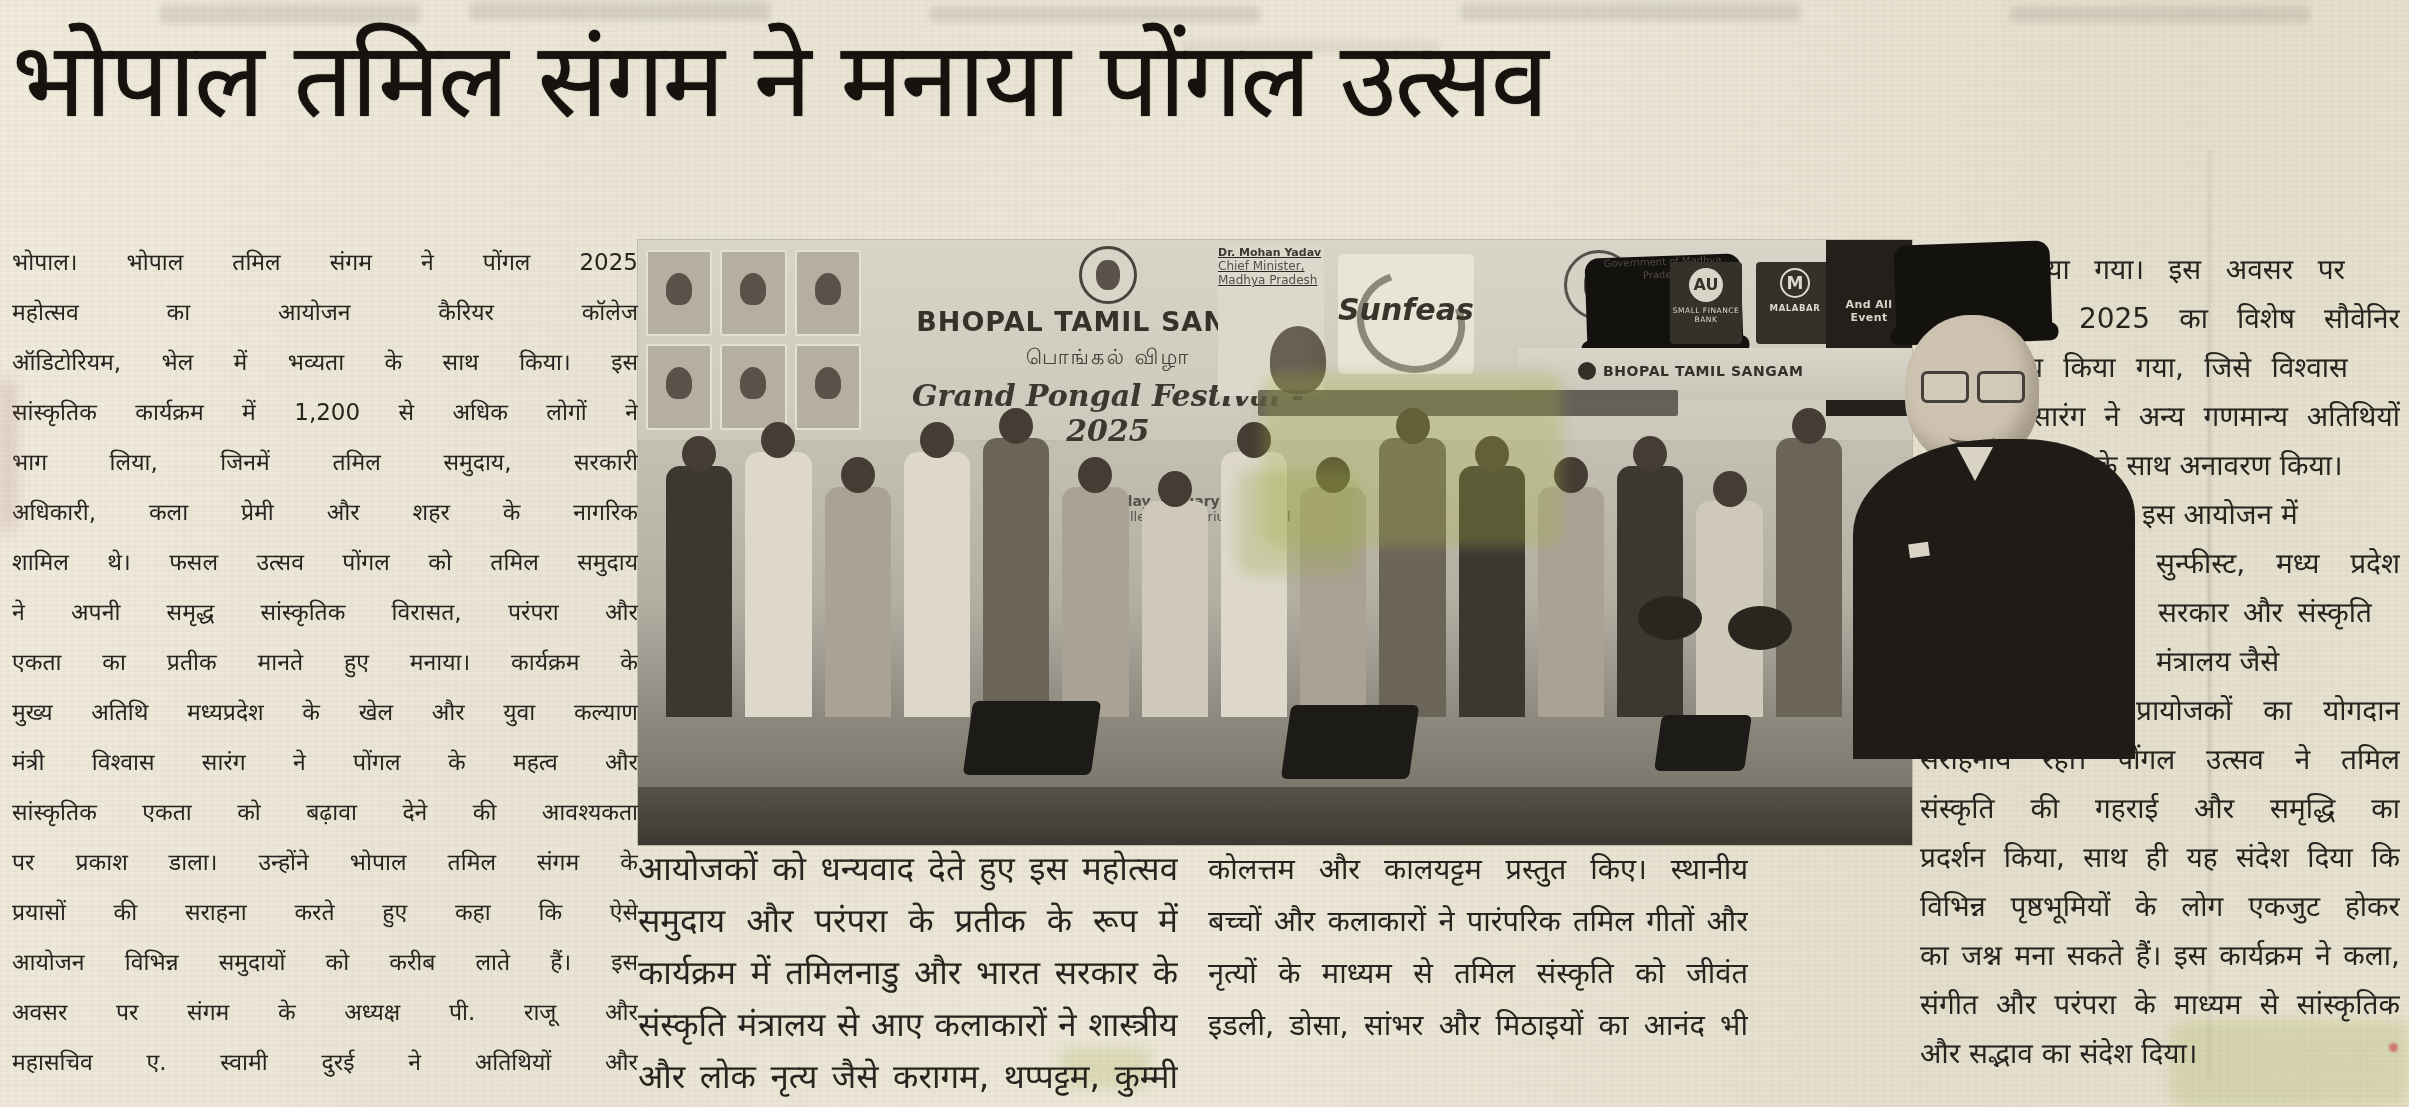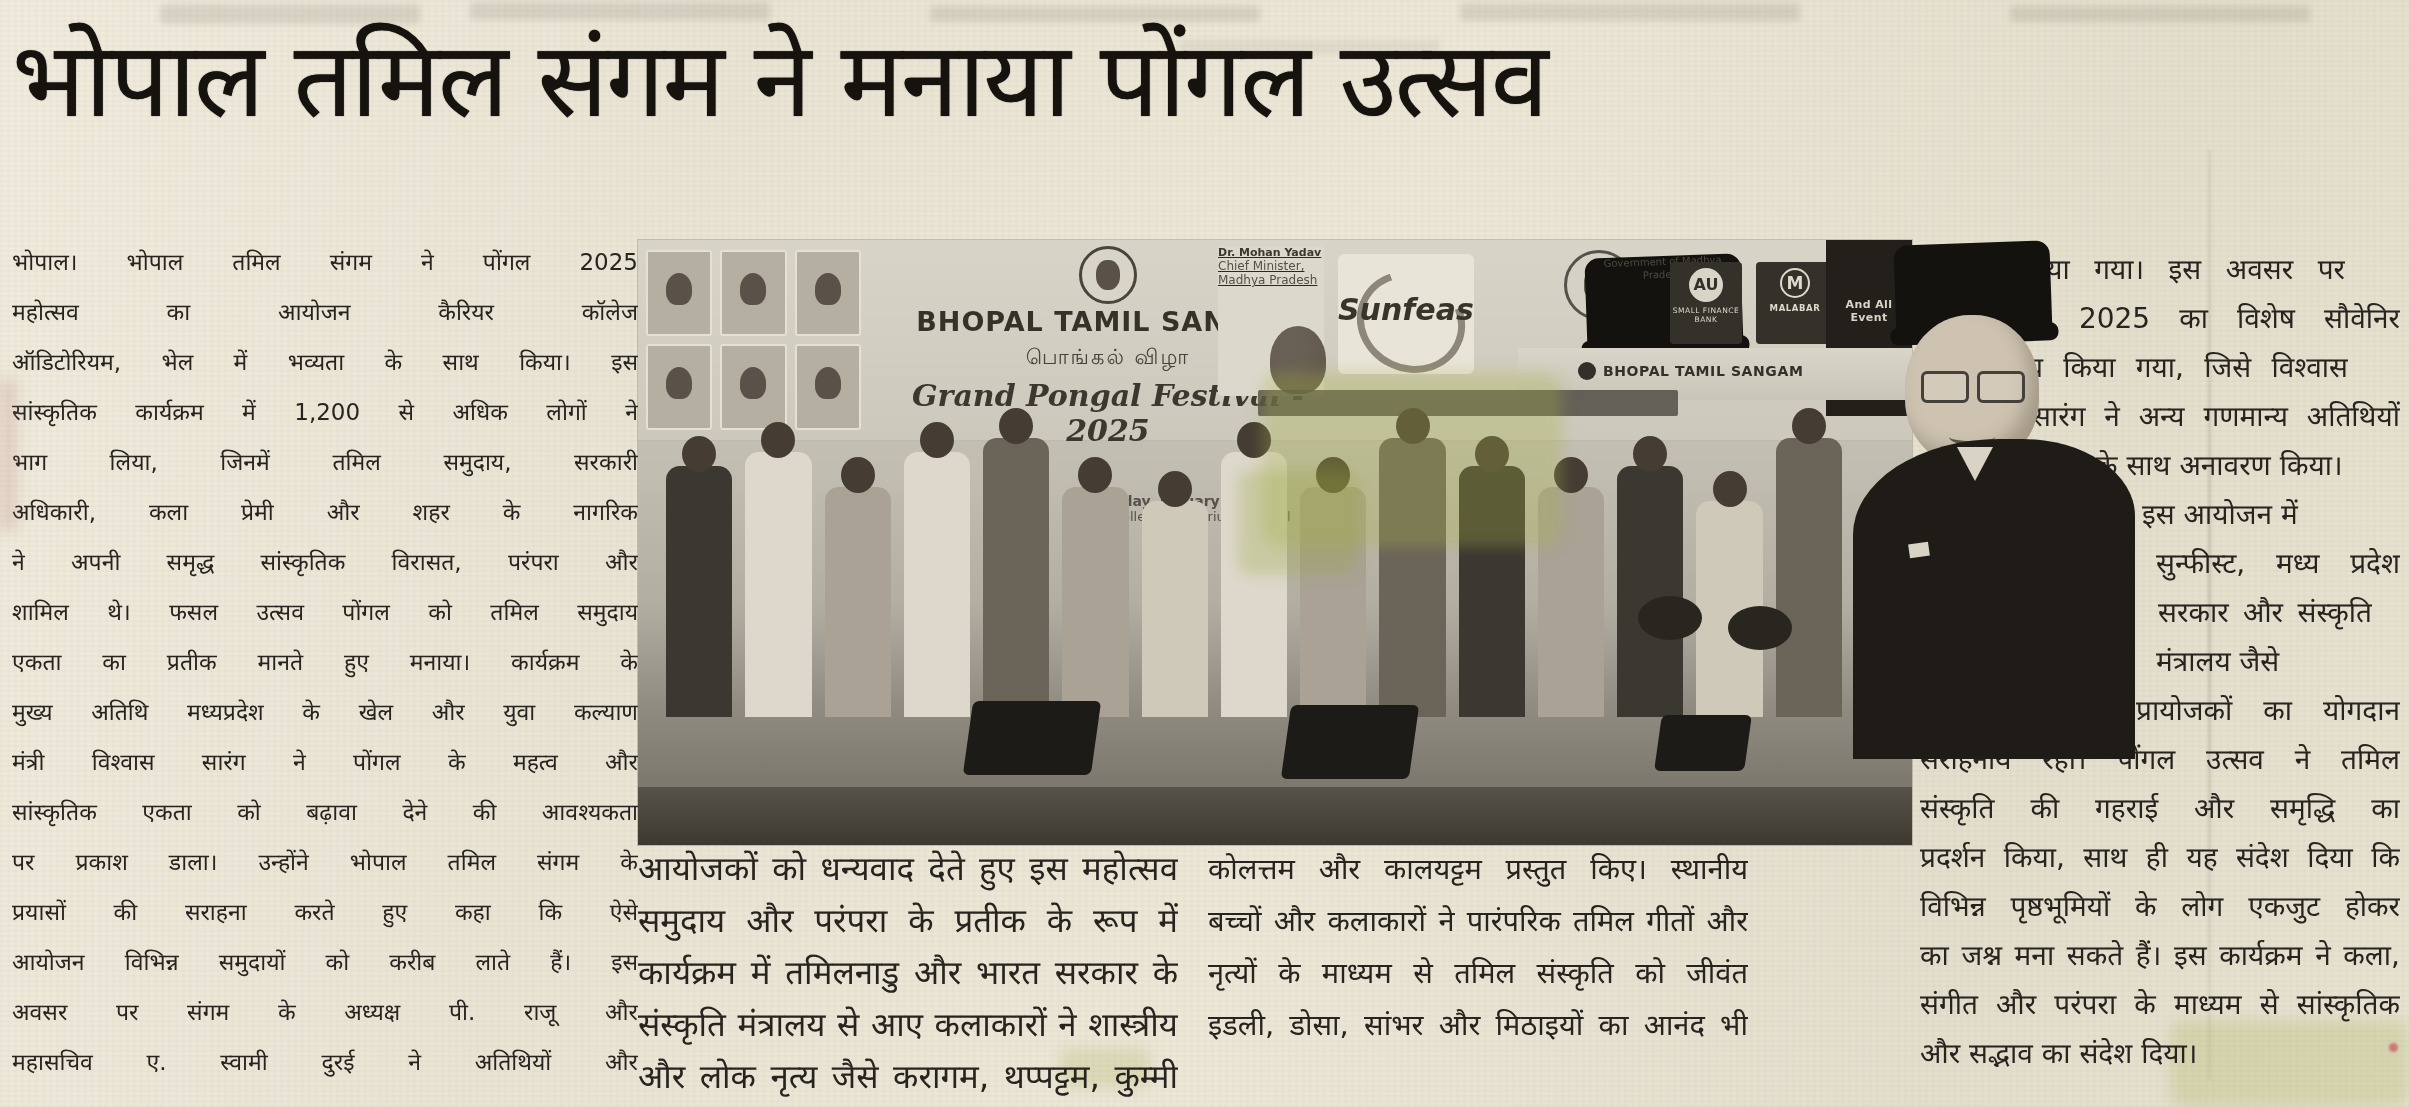--- a/index.html
+++ b/index.html
@@ -148,22 +148,22 @@
 
   <div class="headline">भोपाल तमिल संगम ने मनाया पोंगल उत्सव</div>
 
   <div class="col lc">
       <div class="line">भोपाल। भोपाल तमिल संगम ने पोंगल 2025</div>
       <div class="line">महोत्सव का आयोजन कैरियर कॉलेज</div>
       <div class="line">ऑडिटोरियम, भेल में भव्यता के साथ किया। इस</div>
       <div class="line">सांस्कृतिक कार्यक्रम में 1,200 से अधिक लोगों ने</div>
       <div class="line">भाग लिया, जिनमें तमिल समुदाय, सरकारी</div>
       <div class="line">अधिकारी, कला प्रेमी और शहर के नागरिक</div>
+      <div class="line">शामिल थे। फसल उत्सव पोंगल को तमिल समुदाय</div>
       <div class="line">ने अपनी समृद्ध सांस्कृतिक विरासत, परंपरा और</div>
-      <div class="line">शामिल थे। फसल उत्सव पोंगल को तमिल समुदाय</div>
       <div class="line">एकता का प्रतीक मानते हुए मनाया। कार्यक्रम के</div>
       <div class="line">मुख्य अतिथि मध्यप्रदेश के खेल और युवा कल्याण</div>
       <div class="line">मंत्री विश्वास सारंग ने पोंगल के महत्व और</div>
       <div class="line">सांस्कृतिक एकता को बढ़ावा देने की आवश्यकता</div>
       <div class="line">पर प्रकाश डाला। उन्होंने भोपाल तमिल संगम के</div>
       <div class="line">प्रयासों की सराहना करते हुए कहा कि ऐसे</div>
       <div class="line">आयोजन विभिन्न समुदायों को करीब लाते हैं। इस</div>
       <div class="line">अवसर पर संगम के अध्यक्ष पी. राजू और</div>
       <div class="line">महासचिव ए. स्वामी दुरई ने अतिथियों और</div>
     </div>

